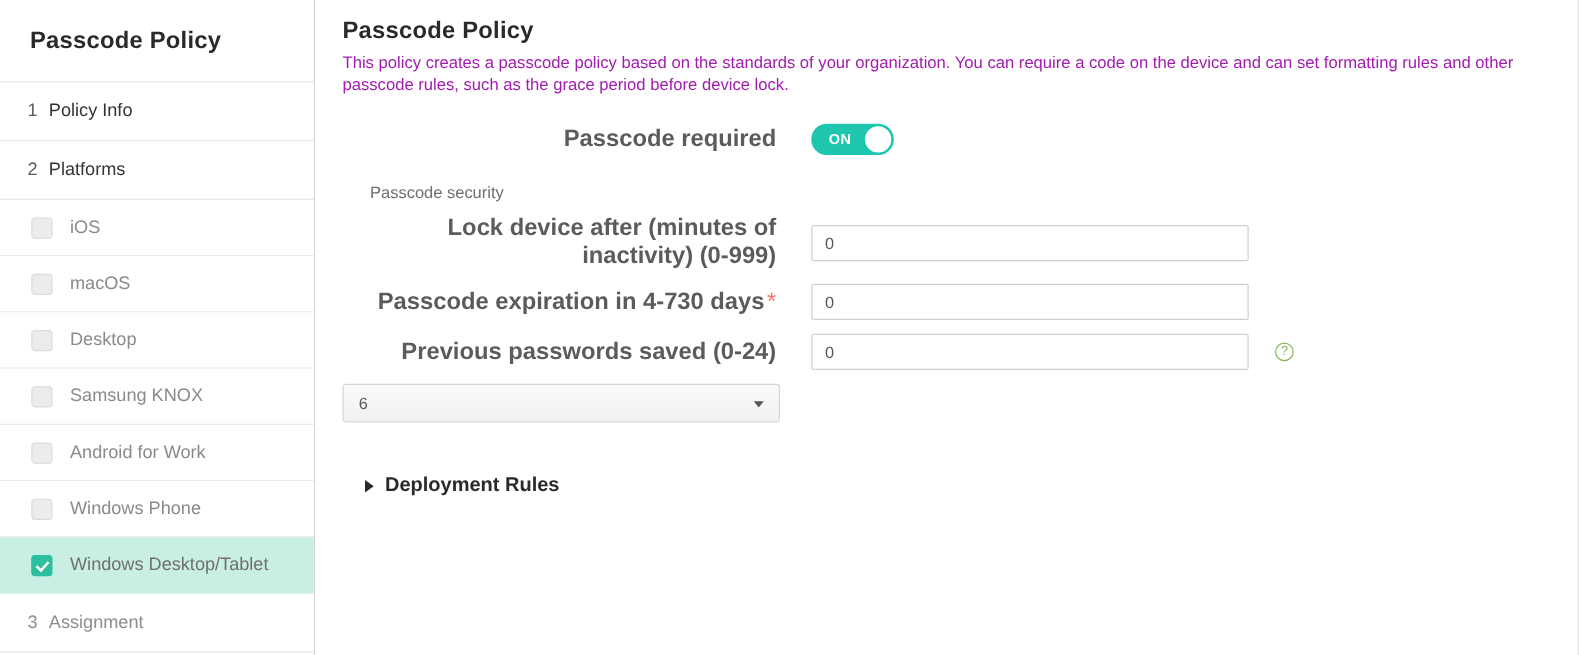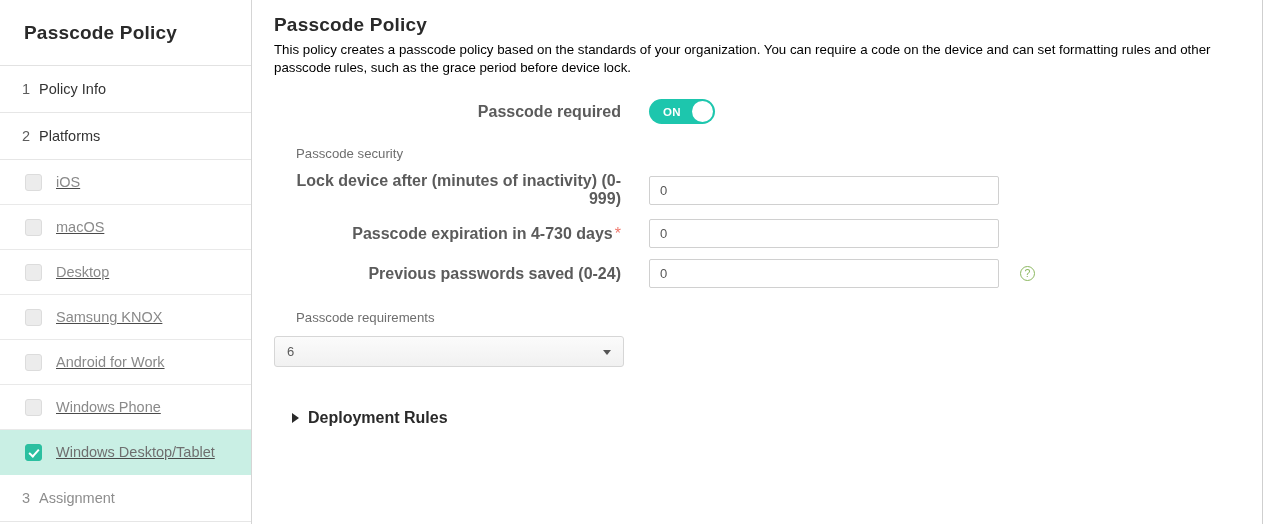--- a/index.html
+++ b/index.html
@@ -72,21 +72,20 @@
   }
 
   .plat-row {
     height: 45px;
     min-height: 45px;
     display: flex;
     align-items: center;
     padding-left: 25px;
     border-bottom: 1px solid #e9e9e9;
     background: #ffffff;
-    text-decoration: underline;
   }
   .plat-row.selected {
     background: #c9efe4;
     border-bottom-color: #c9efe4;
   }
   .chk {
     width: 17px;
     height: 17px;
     min-width: 17px;
     border-radius: 3px;
@@ -130,36 +129,36 @@
   .page-title {
     font-size: 19px;
     font-weight: bold;
     color: #2a2a2a;
     margin: 0 0 5px 0;
     letter-spacing: .2px;
   }
   .page-desc {
     font-size: 13.3px;
     line-height: 18px;
-    color: #000000;
+    color: #a21caf;
     margin: 0;
     max-width: 985px;
   }
 
   .toggle-row {
     display: flex;
     align-items: center;
     margin-top: 22px;
   }
   .field-label {
     width: 375px;
     min-width: 375px;
     text-align: right;
     padding-right: 28px;
-    font-size: 16px;
+    font-size: 19px;
     font-weight: bold;
     color: #5b5b5b;
   }
   .req-star {
     color: #f0776c;
     font-weight: normal;
     margin-left: 2px;
   }
 
   .toggle {
@@ -350,21 +349,20 @@
       <div class="field-label"><span>Passcode expiration in 4-730 days</span><span class="req-star">*</span></div>
       <input class="text-input" type="text" value="0" style="">
     </div>
 
     <div class="form-row">
       <div class="field-label">Previous passwords saved (0-24)</div>
       <input class="text-input" type="text" value="0" style="">
       <div class="help-icon">?</div>
     </div>
 
-    <div class="section-head">Passcode requirements</div>
 
     <div class="form-row">
       <div class="select-wrap">
         <span class="val">6</span>
         <span class="caret"></span>
       </div>
     </div>
 
     <div class="deploy-row">
       <span class="deploy-caret"></span>

